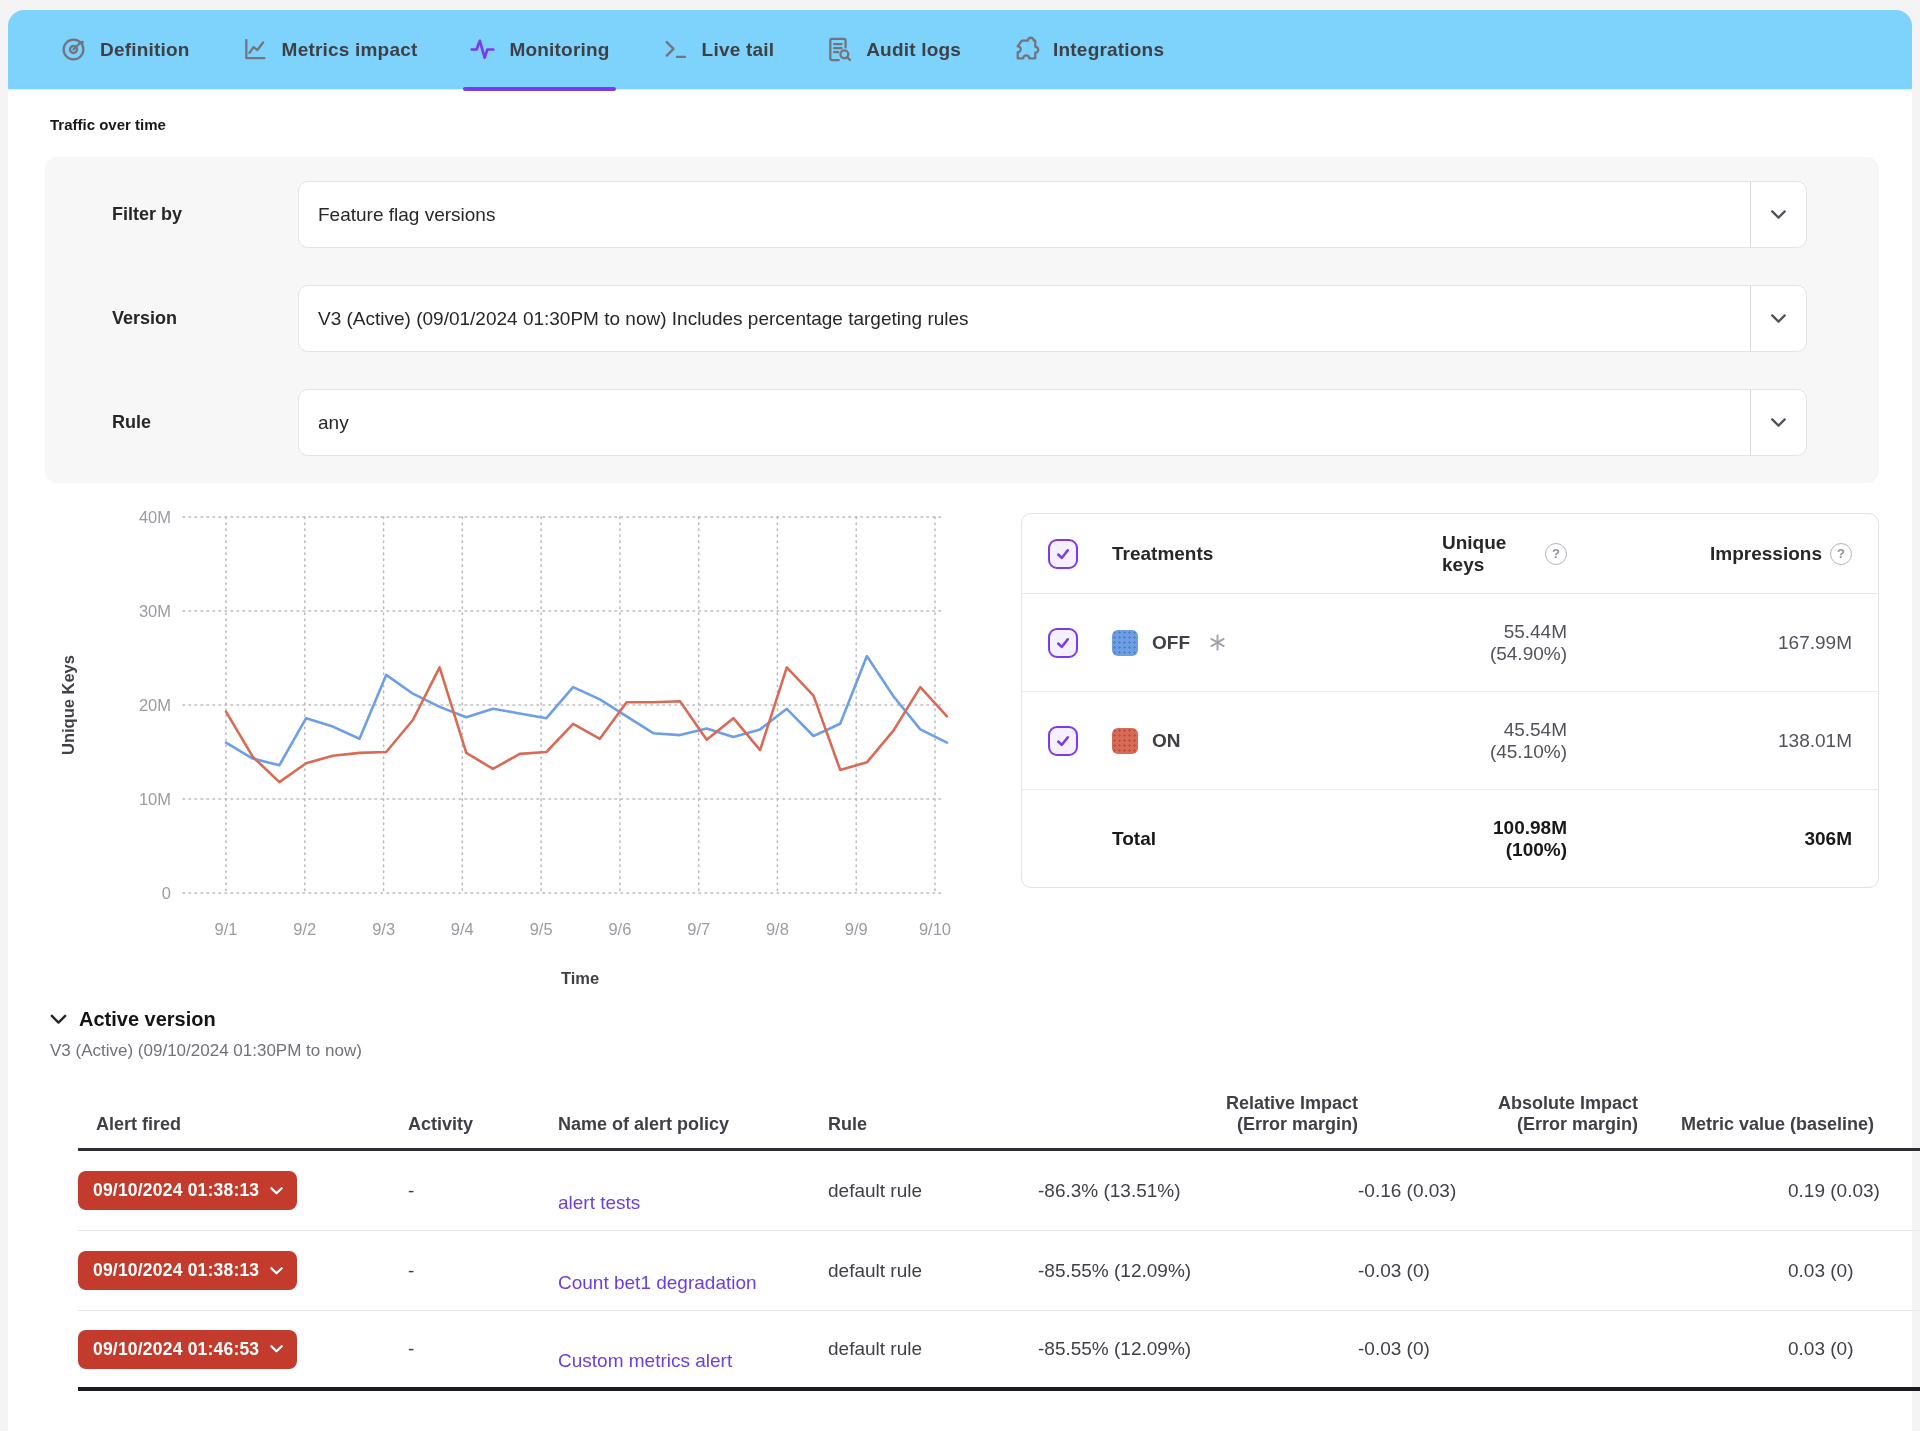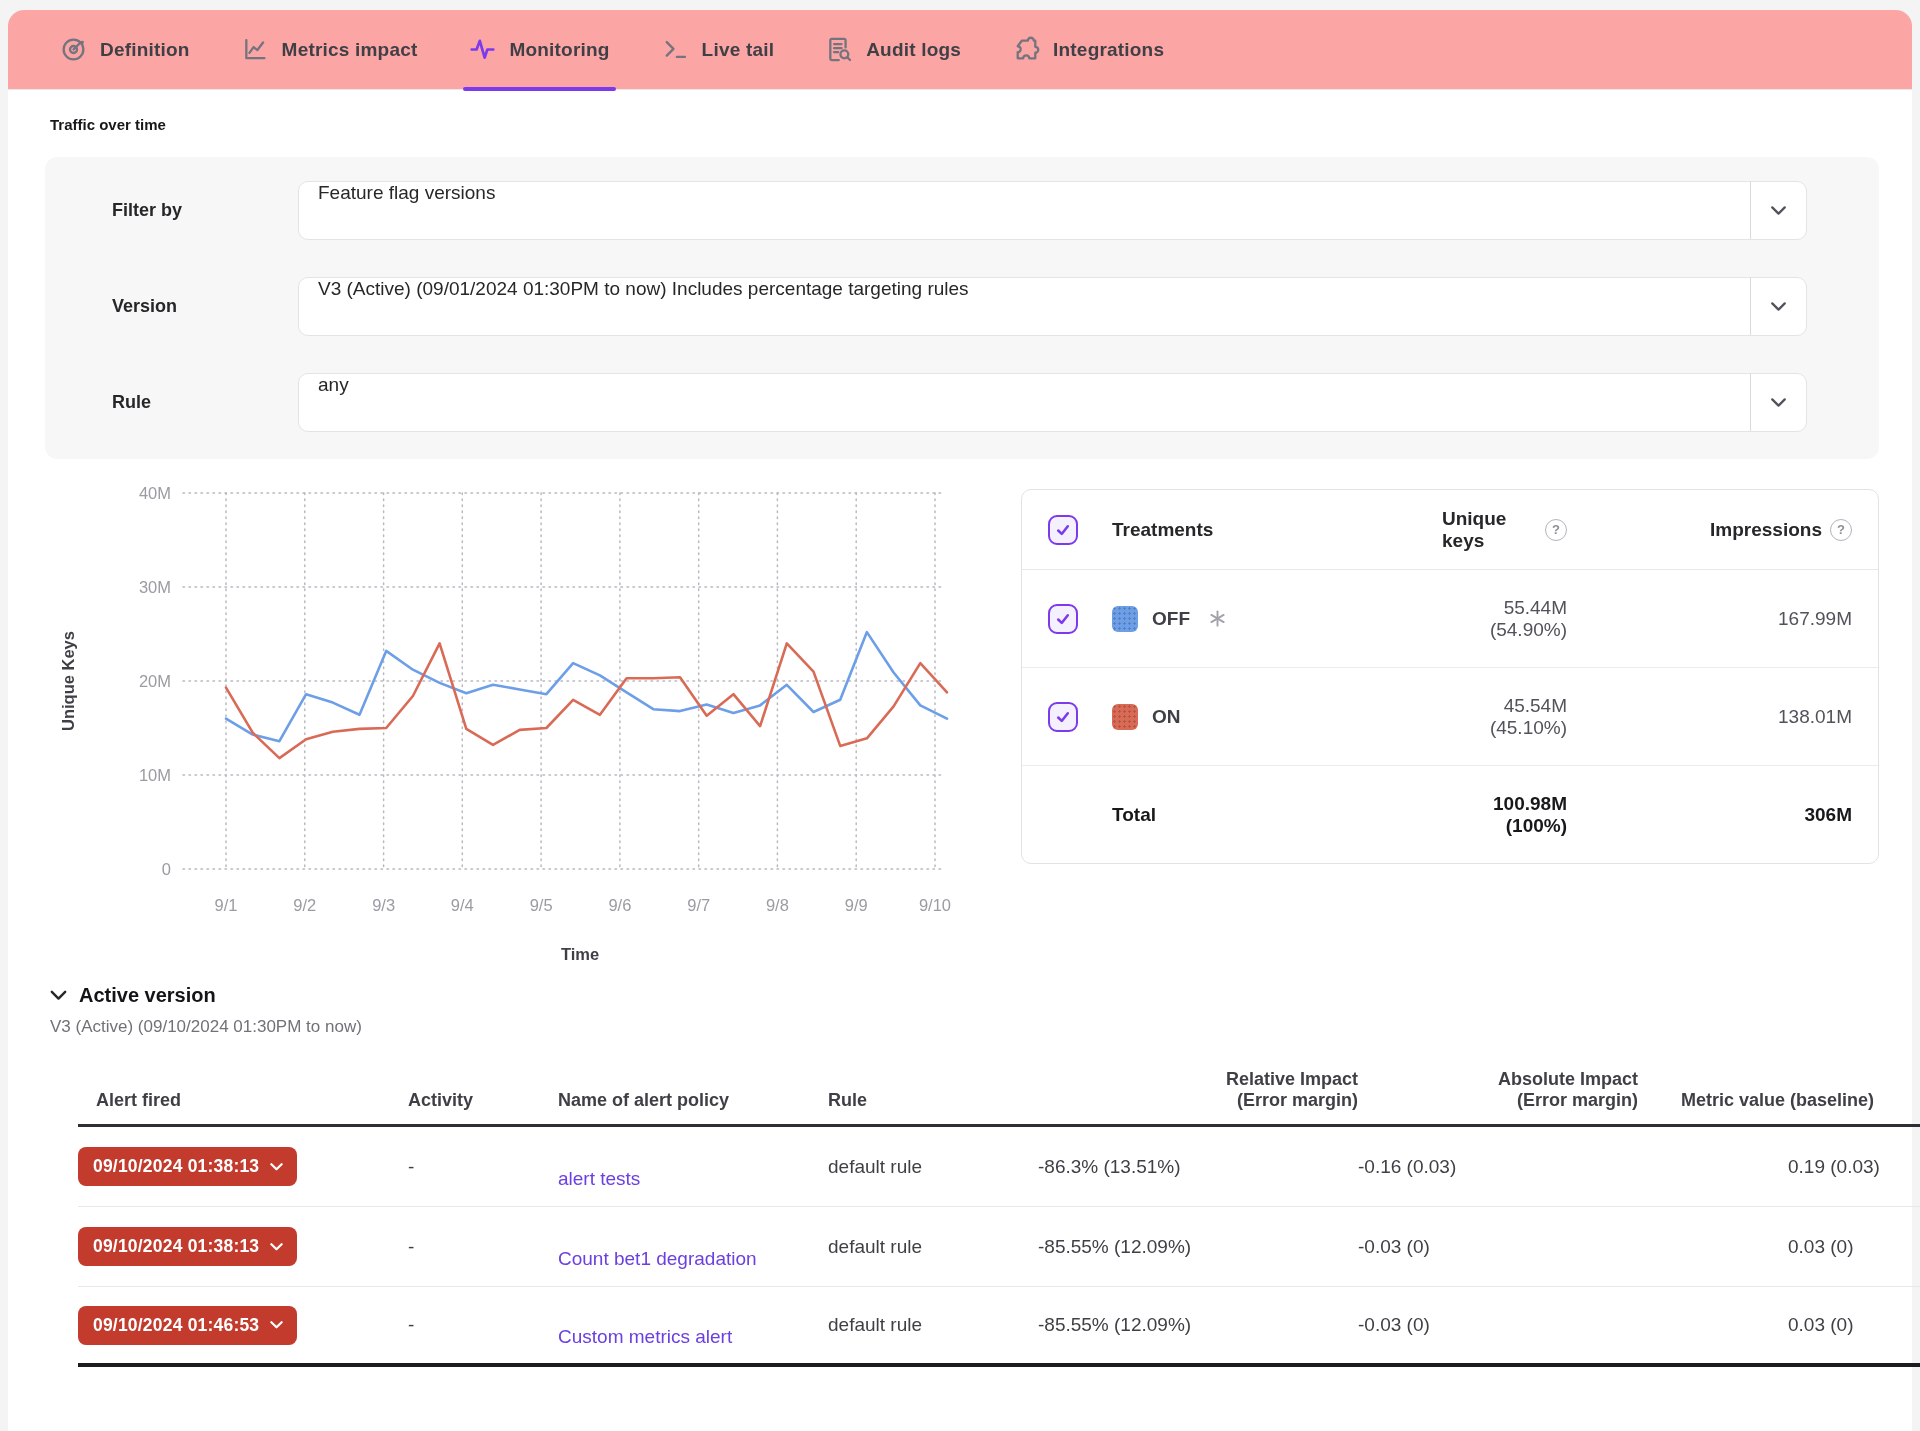--- a/index.html
+++ b/index.html
@@ -1,42 +1,42 @@
 <!DOCTYPE html>
 <html><head>
 <meta charset="utf-8">
 <style>
   * { margin:0; padding:0; box-sizing:border-box; }
   html,body { width:1920px; height:1431px; overflow:hidden; }
   body { font-family:"Liberation Sans", sans-serif; background:#f4f4f5; position:relative; }
 
   
-  .tab-card { background:#fca5a5; margin:10px 8px 0 8px; border-radius:16px 16px 0 0; }
+  .tab-card { background:#7dd3fc; margin:10px 8px 0 8px; border-radius:16px 16px 0 0; }
   .tabbar { display:flex; align-items:stretch; gap:52px; padding-left:52px; height:80px;
             border-bottom:1px solid #e9e9eb; }
   .tab { display:flex; align-items:center; gap:13px; cursor:pointer; position:relative; }
   .tab-label { font-size:19px; font-weight:700; color:#3f3f46; letter-spacing:.2px; }
   .tab.active::after { content:""; position:absolute; left:-6px; right:-6px; bottom:-2px;
             height:4px; background:#7c3aed; border-radius:3px; }
   .tab svg { display:block; }
   .t-icon { stroke:#74747e; stroke-width:1.7; fill:none; stroke-linecap:round; stroke-linejoin:round; }
   .tab.active .t-icon { stroke:#7c3aed; }
 
   .content-card { background:#fff; min-height:1341px; }
   .content { padding:0 0 0 42px; }
 
   .section-title { font-size:15px; font-weight:700; color:#18181b; padding-top:26px; }
 
   
   .filter-panel { margin:24px 33px 0 -5px; background:#f7f7f8; border-radius:12px;
                   padding:24px 72px 27px 67px; display:flex; flex-direction:column; gap:37px; }
   .filter-row { display:flex; align-items:center; }
   .filter-label { width:186px; font-size:18px; font-weight:700; color:#27272a; flex:none; }
-  .dropdown { flex:1; height:59px; background:#fff; border:1px solid #e4e4e7; border-radius:10px;
-              display:flex; cursor:pointer; }
+  .dropdown { flex:1; height:67px; background:#fff; border:1px solid #e4e4e7; border-radius:10px;
+              display:flex; align-items:center; cursor:pointer; }
   .dropdown-value { flex:1; padding-left:19px; font-size:19px; color:#27272a; white-space:nowrap; overflow:hidden; }
   .dropdown-caret { width:56px; align-self:stretch; border-left:1px solid #d9d9de;
                     display:flex; align-items:center; justify-content:center; }
 
   
   .chart-row { display:flex; padding:0 33px 0 0; }
   .chart-wrap { margin-top:12px; }
   .chart-wrap svg { display:block; }
   .grid { stroke:#b8b8c1; stroke-width:1.5; stroke-dasharray:1.5 4.5; stroke-linecap:round; fill:none; }
   .ytick, .xtick { font-family:"Liberation Sans",sans-serif; font-size:16.5px; fill:#9b9ba3; }

